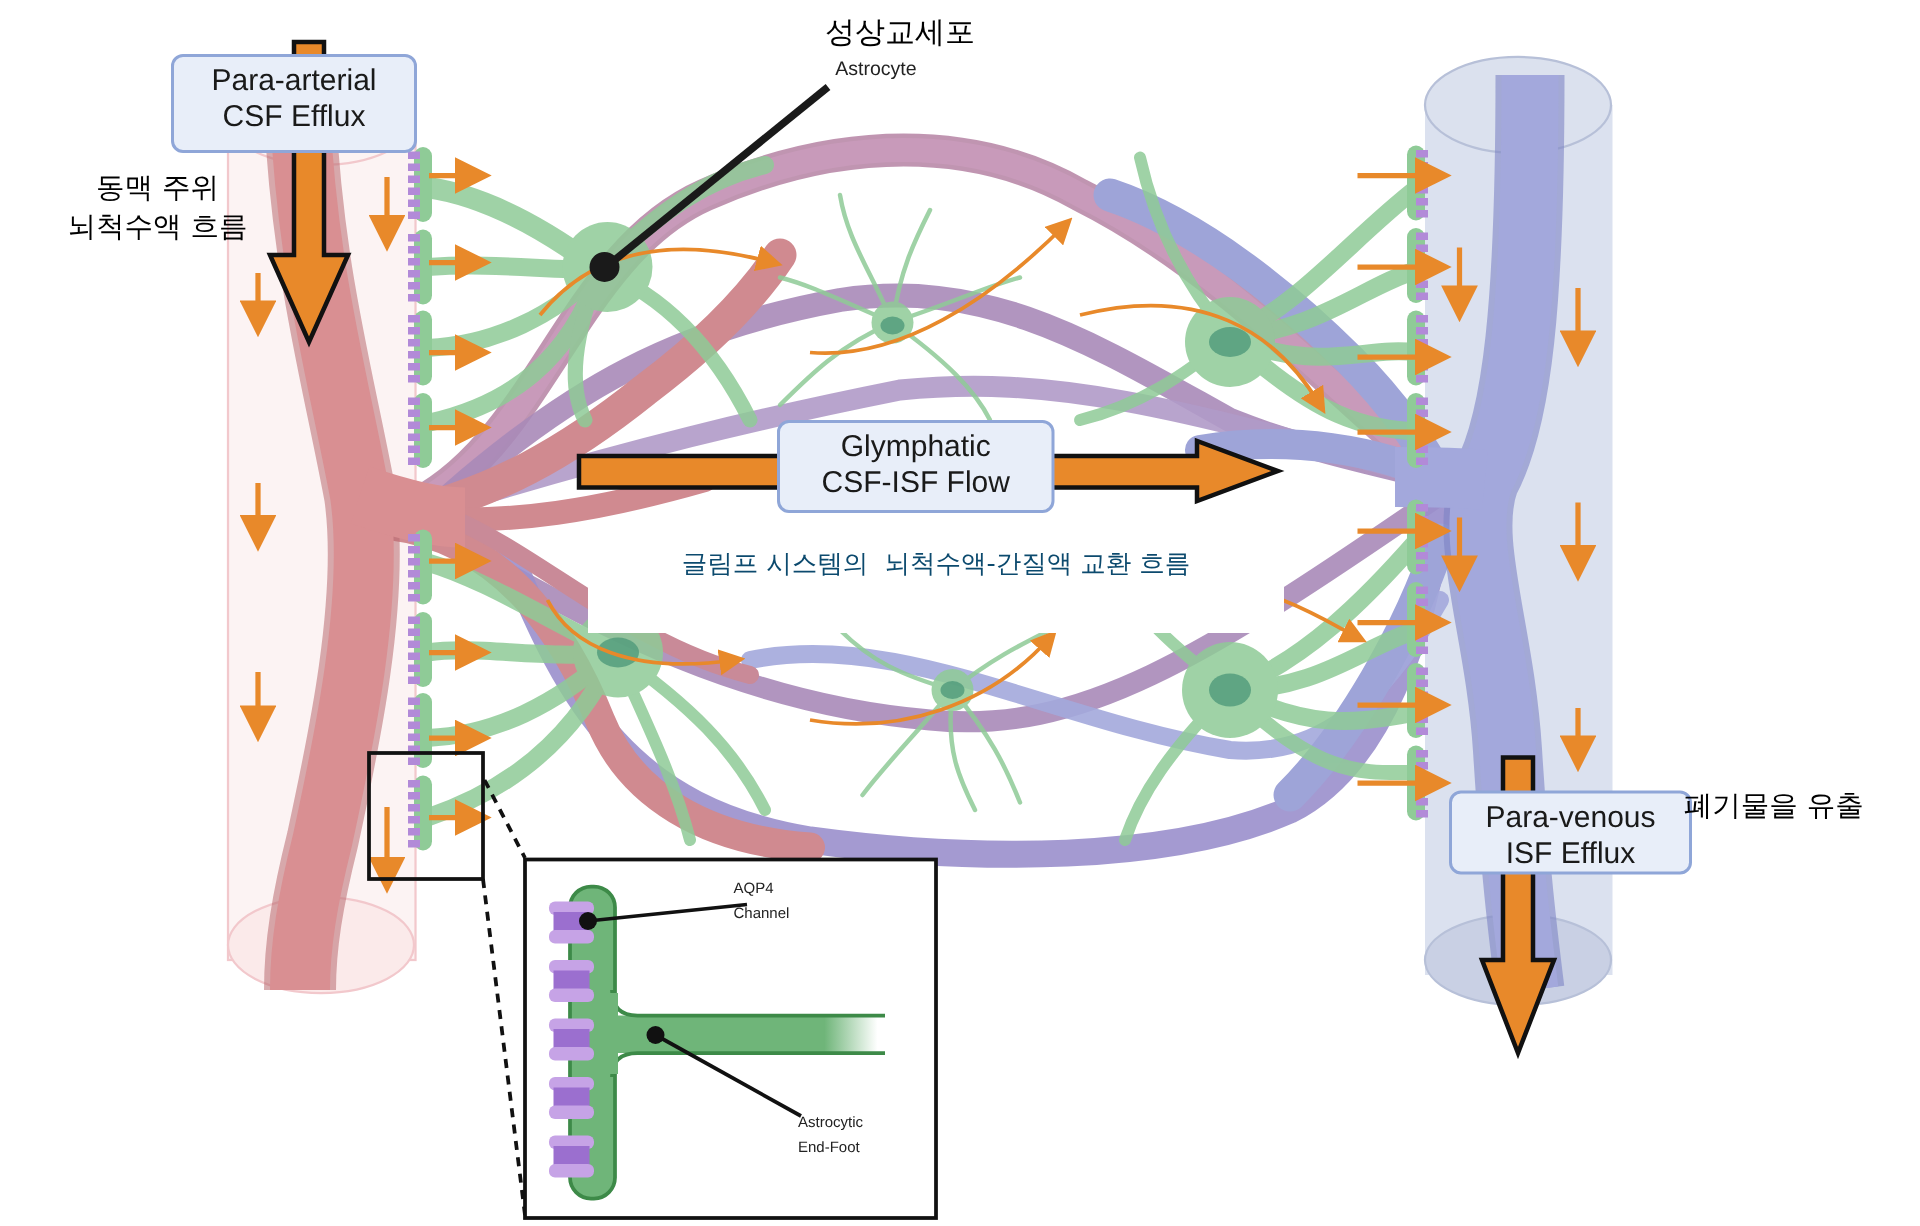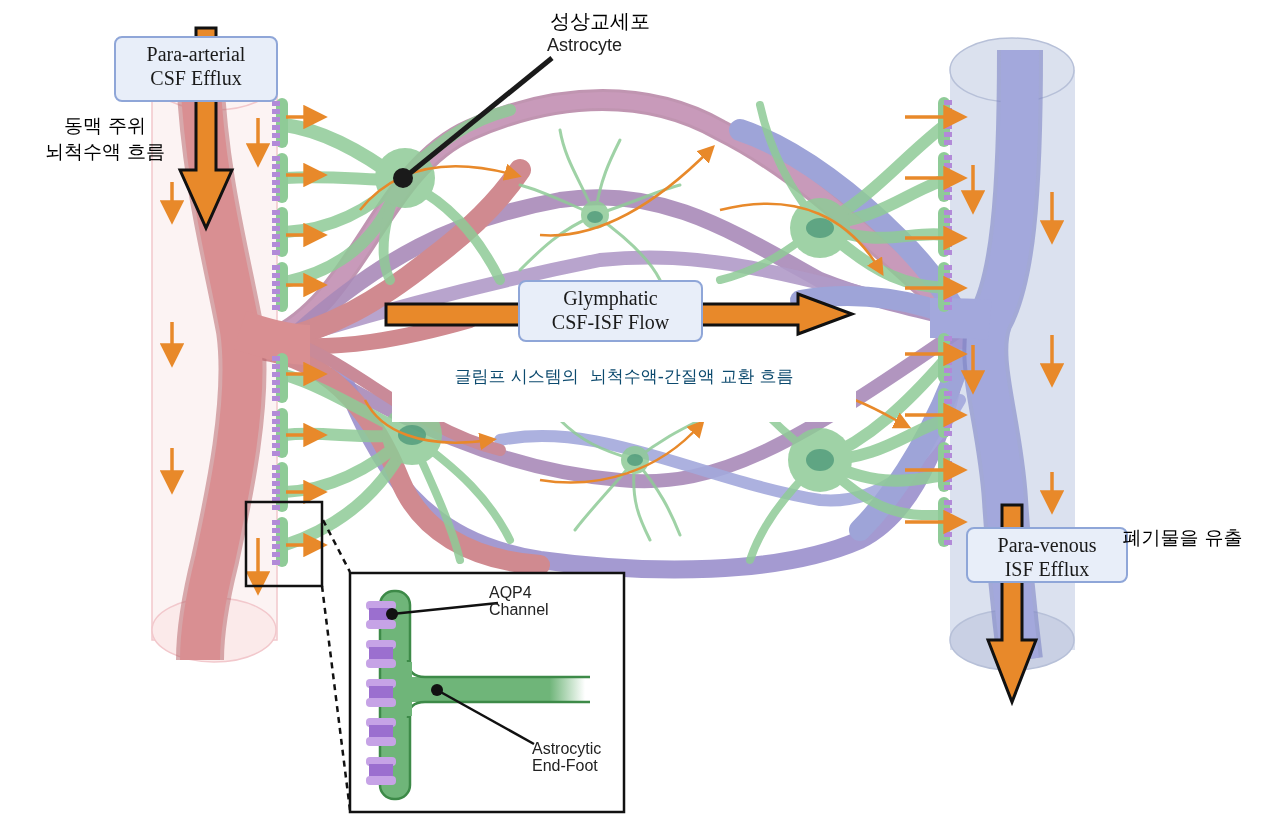--- a/index.html
+++ b/index.html
@@ -2,31 +2,31 @@
 <html><head>
 <meta charset="utf-8">
 <style>
   html, body { margin: 0; padding: 0; background: #ffffff; }
   body { width: 1280px; height: 817px; position: relative; overflow: hidden;
          font-family: "Liberation Sans", "DejaVu Sans", sans-serif; }
   #stage { position: absolute; left: 0; top: 0; width: 1280px; height: 817px; }
   .label-box {
     position: absolute; background: #e8eef9; border: 2px solid #8fa6d8;
     border-radius: 8px; color: #1a1a1a; text-align: center;
-    font-family: Liberation Serif, serif; font-size: 20px; line-height: 24px;
+    font-family: Liberation Sans, sans-serif; font-size: 20px; line-height: 24px;
     padding: 4px 18px; box-sizing: border-box;
   }
   .ko-text {
     position: absolute; color: #000000; text-align: center;
     font-family: "DejaVu Sans", sans-serif; font-size: 19px; line-height: 26px;
     white-space: nowrap;
   }
   .small-text {
     position: absolute; color: #222; font-family: "Liberation Sans", sans-serif;
-    font-size: 16px; line-height: 17px;
+    font-size: 10px; line-height: 17px;
   }
   .center-caption {
     position: absolute; left: 392px; top: 358px; width: 464px; height: 64px;
     background: #ffffff; text-align: center; color: #0c4a6e;
     font-family: "DejaVu Sans", sans-serif; font-size: 17px; line-height: 24px;
     padding-top: 6px; box-sizing: border-box;
   }
 </style>
 </head>
 <body>
@@ -383,21 +383,21 @@
   <div>Para-arterial</div>
   <div>CSF Efflux</div>
 </div>
 
 <div class="ko-text" style="left:20px; top:112px; width:170px;">
   <div>동맥 주위</div>
   <div>뇌척수액 흐름</div>
 </div>
 
 <div class="ko-text" style="left:520px; top:8px; width:160px; font-size:20px;">성상교세포</div>
-<div class="small-text" style="left:547px; top:37px; width:160px; text-align:left; font-size:18px;">Astrocyte</div>
+<div class="small-text" style="left:504px; top:37px; width:160px; text-align:center; font-size:13px;">Astrocyte</div>
 
 <div class="label-box" style="left:518px; top:280px; width:185px; height:62px;">
   <div>Glymphatic</div>
   <div>CSF-ISF Flow</div>
 </div>
 
 <div class="center-caption">
   <div style="white-space:pre;">글림프 시스템의  뇌척수액-간질액 교환 흐름</div>
 </div>
 

